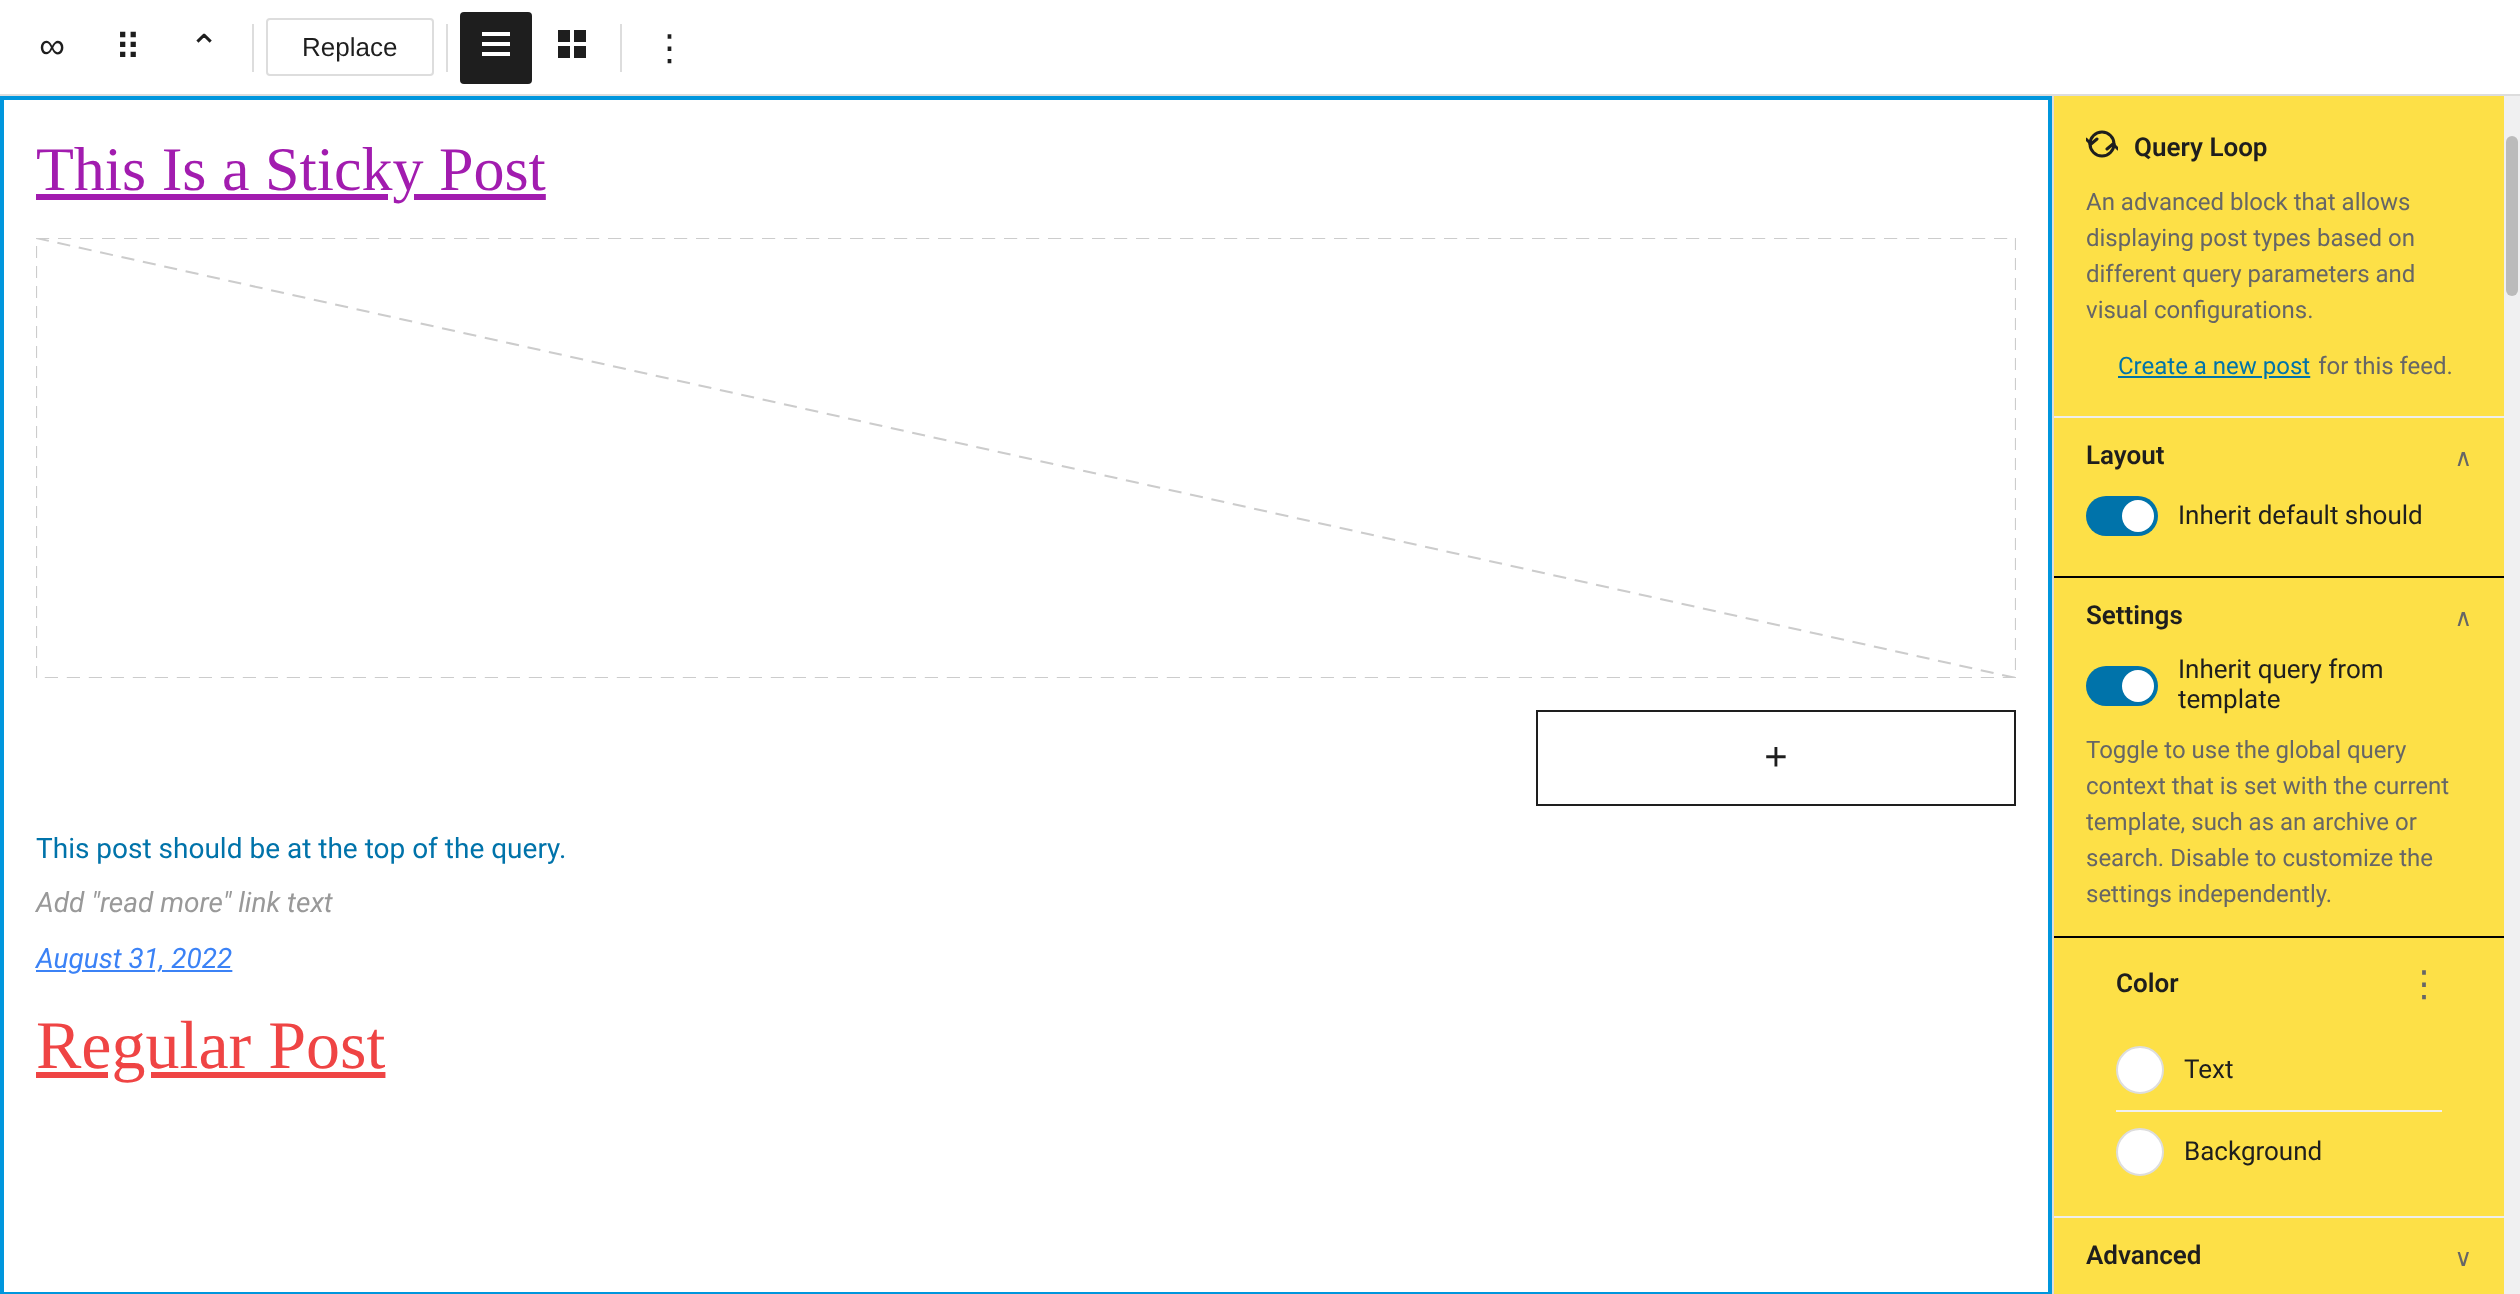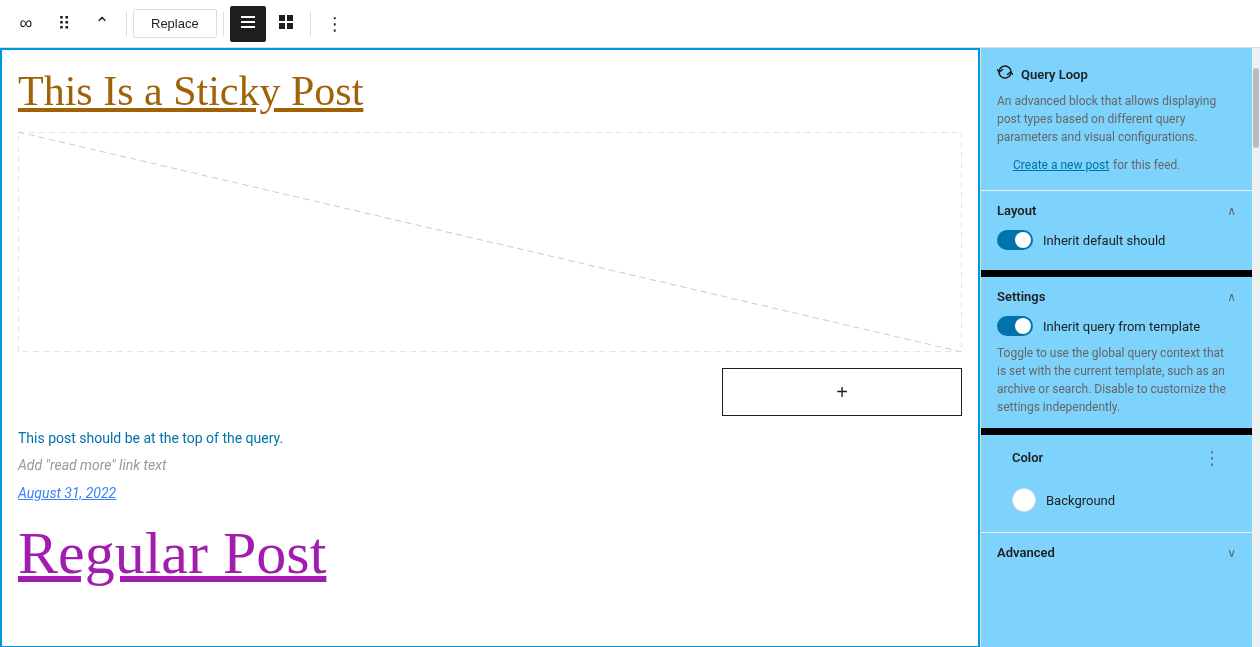--- a/index.html
+++ b/index.html
@@ -90,25 +90,25 @@
 
     .editor-content {
       border: 2px solid #0096dd;
       margin: 0;
       padding: 16px;
       min-height: 600px;
       position: relative;
     }
 
     .post-title {
-      font-size: 42px;
+      font-size: 31px;
       font-weight: 400;
       font-family: Georgia, serif;
       text-decoration: underline;
-      color: #a16207;
+      color: #a21caf;
       margin-bottom: 16px;
       line-height: 1.2;
     }
 
     .dashed-area {
       border: none;
       position: relative;
       height: 220px;
       margin-bottom: 16px;
     }
@@ -152,32 +152,32 @@
 
     .post-date {
       font-size: 14px;
       color: #3b82f6;
       text-decoration: underline;
       font-style: italic;
       margin-bottom: 16px;
     }
 
     .regular-post-title {
-      font-size: 60px;
+      font-size: 34px;
       font-weight: 400;
       font-family: Georgia, serif;
       text-decoration: underline;
-      color: #a21caf;
+      color: #ef4444;
       line-height: 1.2;
     }
 
     
     .sidebar {
-      width: 280px;
-      background: #7dd3fc;
+      width: 234px;
+      background: #fde047;
       border-left: 1px solid #ddd;
       overflow-y: auto;
       flex-shrink: 0;
     }
 
     .sidebar-inner {
       padding: 0;
     }
 
     .query-loop-section {
@@ -213,21 +213,21 @@
     .create-post-link {
       font-size: 12px;
       color: #0073aa;
       text-decoration: underline;
       cursor: pointer;
       margin-left: 16px;
     }
 
     .sidebar-section {
       padding: 12px 16px;
-      border-bottom: 7px solid #000000;
+      border-bottom: 1px solid #000000;
     }
 
     .sidebar-section-header {
       display: flex;
       align-items: center;
       justify-content: space-between;
       cursor: pointer;
       margin-bottom: 12px;
     }
 
@@ -489,20 +489,24 @@
             <p class="settings-desc">Toggle to use the global query context that is set with the current template, such as an archive or search. Disable to customize the settings independently.</p>
           </div>
 
           <div class="color-section">
             <div class="color-section-header">
               <span class="color-section-title">Color</span>
               <span class="color-options-icon">⋮</span>
             </div>
             <div class="color-option">
               <div class="color-circle"></div>
+              <span class="color-label">Text</span>
+            </div>
+            <div class="color-option">
+              <div class="color-circle"></div>
               <span class="color-label">Background</span>
             </div>
           </div>
 
           <div class="advanced-section">
             <div class="advanced-header">
               <span class="advanced-title">Advanced</span>
               <span class="chevron-right">∨</span>
             </div>
           </div>

